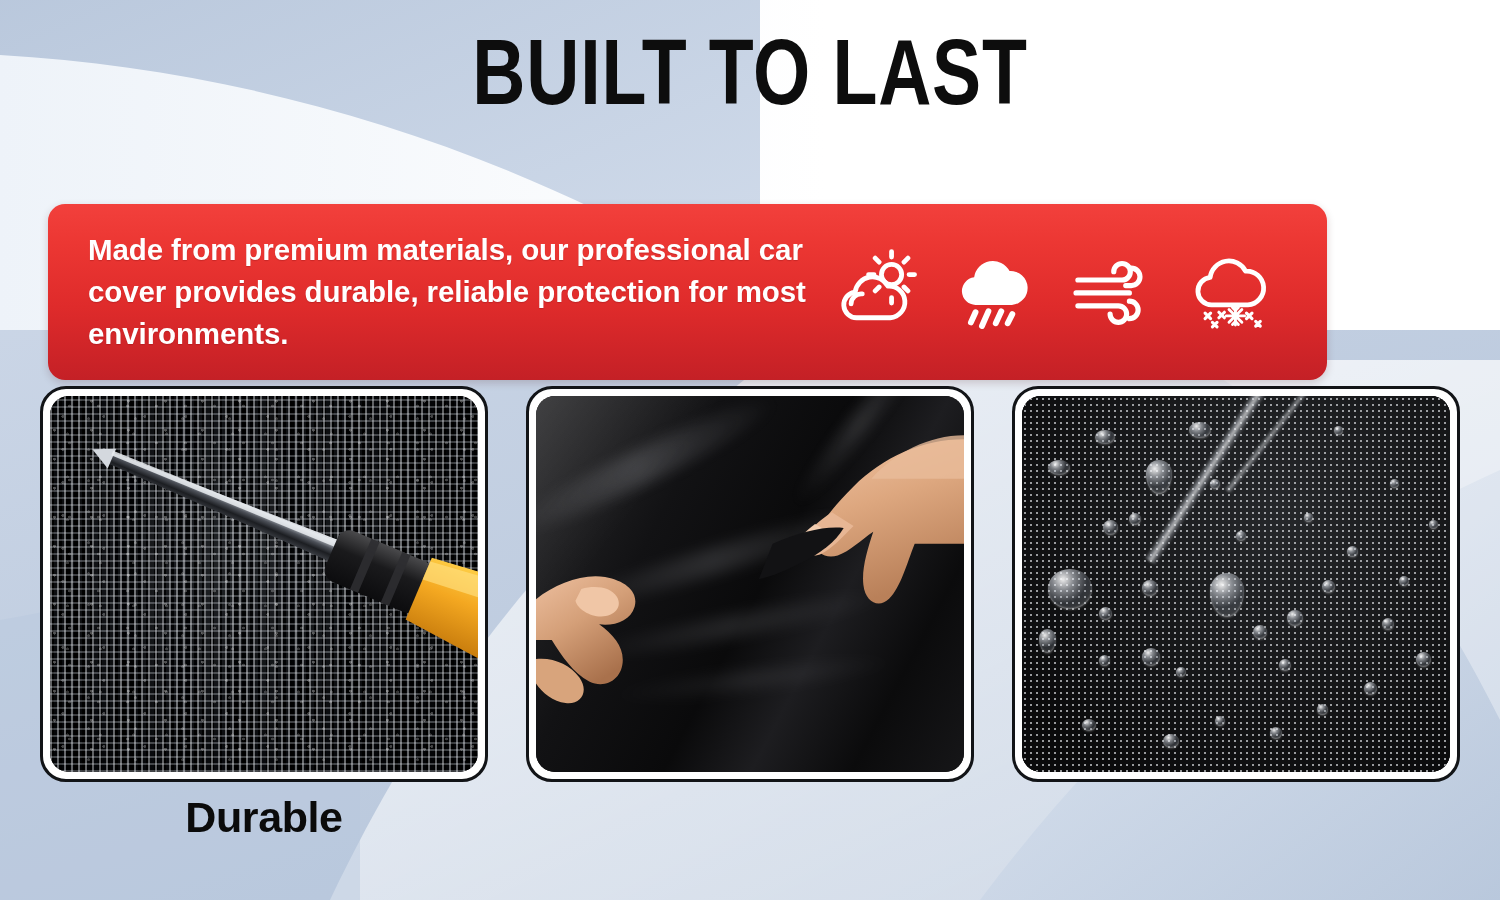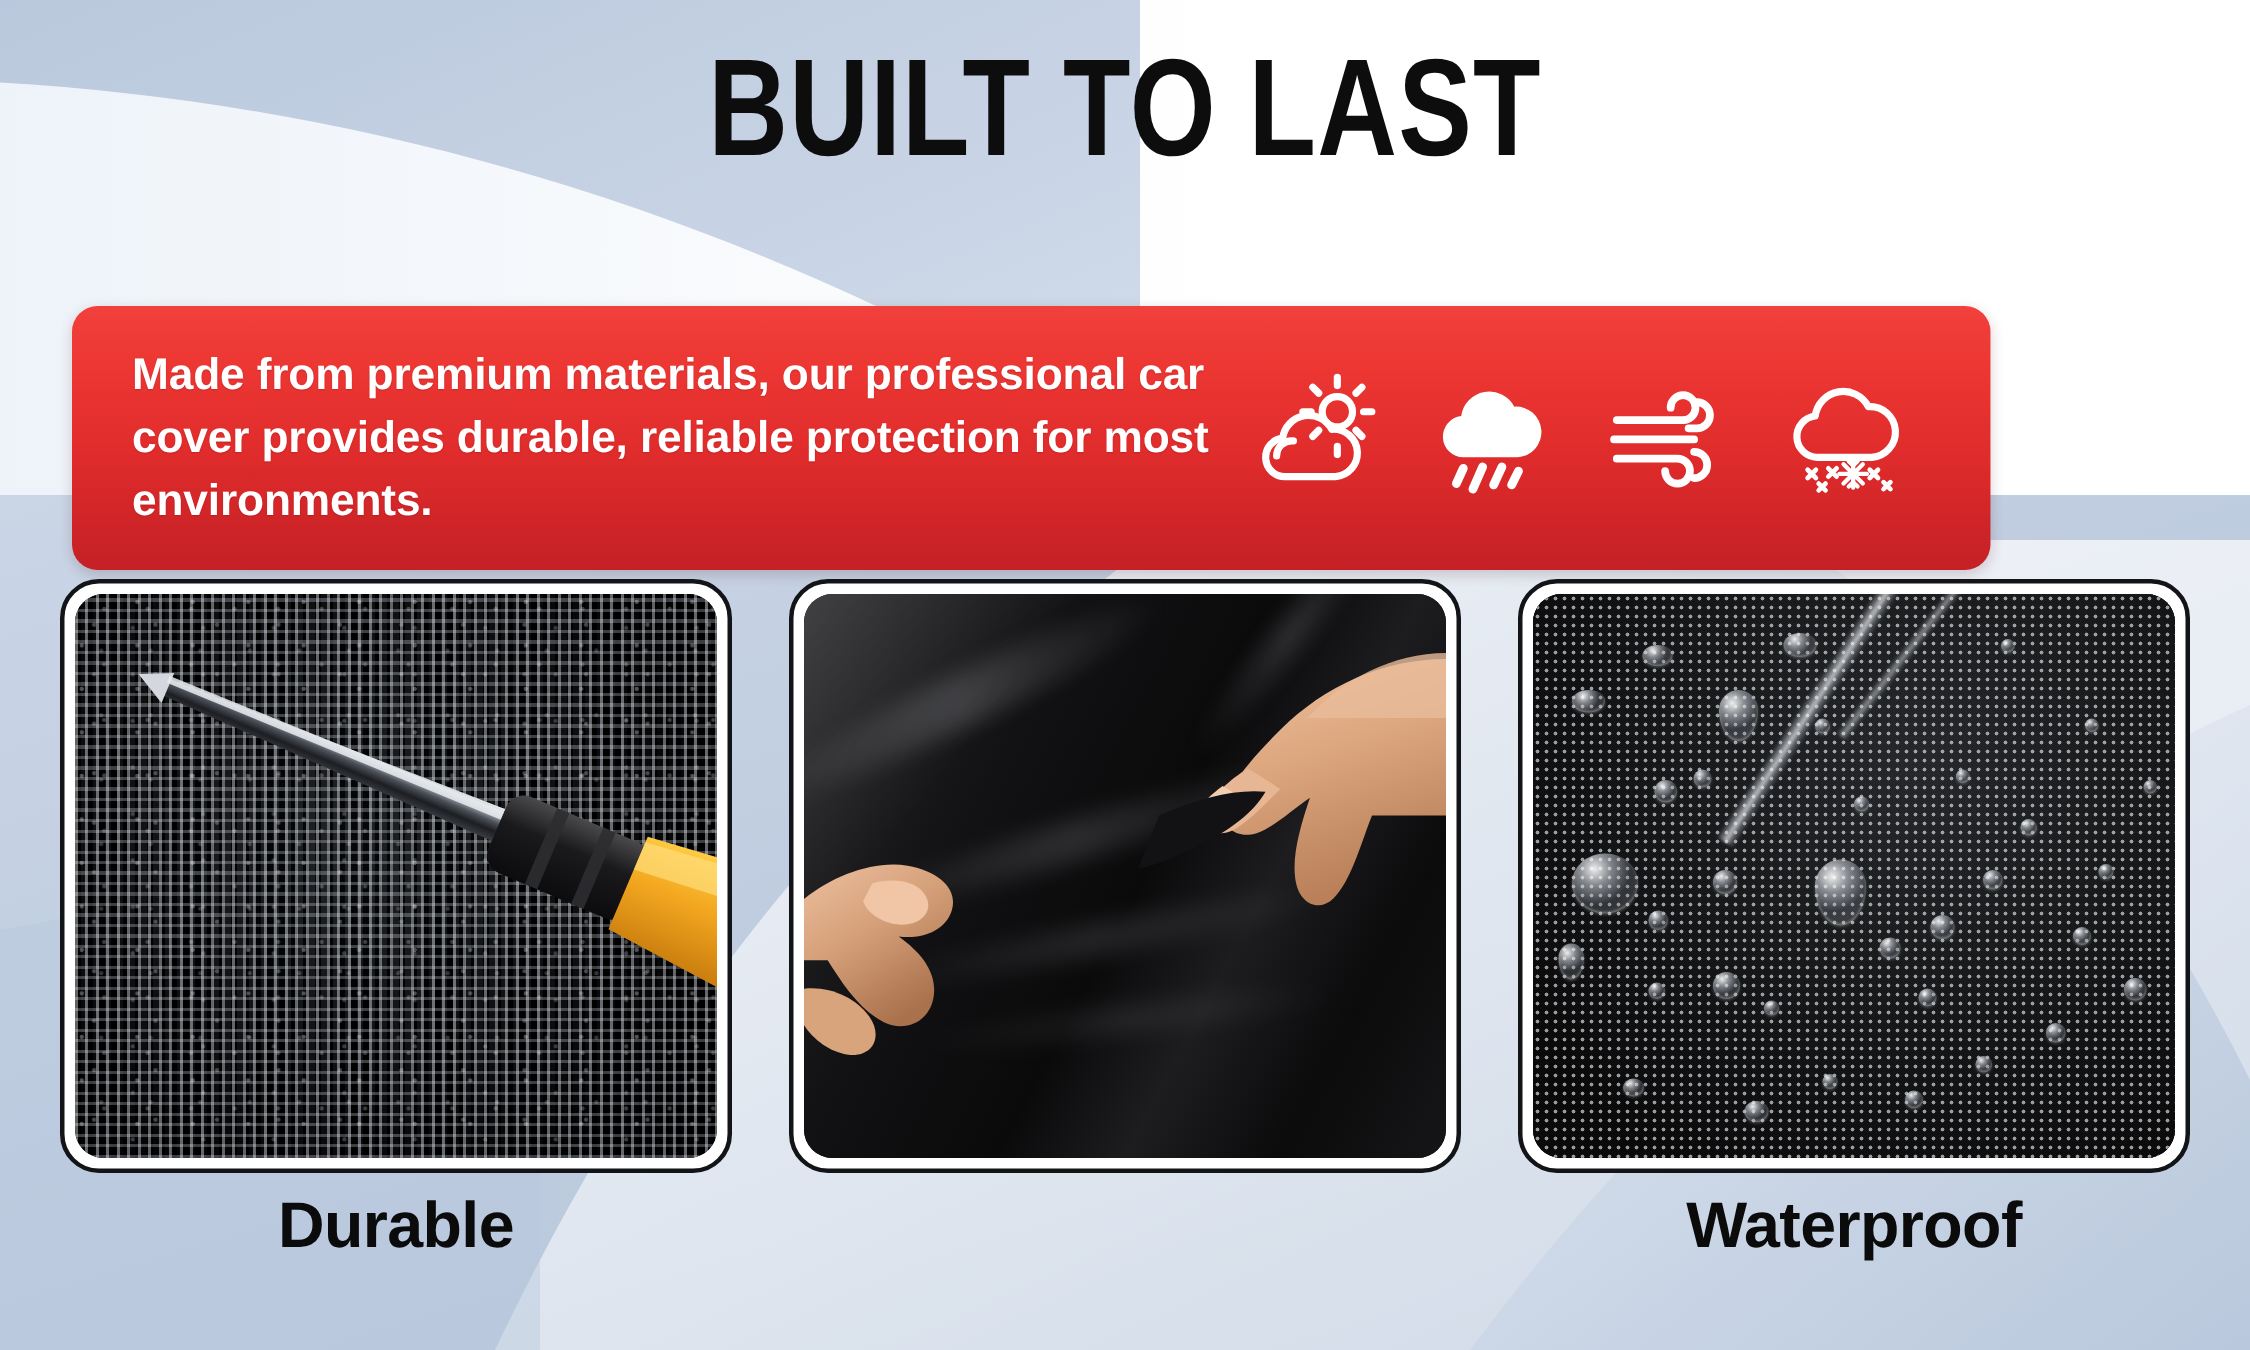--- a/index.html
+++ b/index.html
@@ -415,17 +415,16 @@
           <div class="bead" style="left:45%;top:85%;width:10px;height:10px;"></div>
           <div class="bead" style="left:33%;top:90%;width:16px;height:14px;"></div>
           <div class="bead" style="left:14%;top:86%;width:14px;height:12px;"></div>
           <div class="bead" style="left:50%;top:36%;width:10px;height:10px;"></div>
           <div class="bead" style="left:66%;top:31%;width:9px;height:9px;"></div>
           <div class="bead" style="left:86%;top:22%;width:9px;height:9px;"></div>
           <div class="bead" style="left:73%;top:8%;width:9px;height:9px;"></div>
           <div class="bead" style="left:95%;top:33%;width:9px;height:9px;"></div>
         </div>
       </div>
-      <div class="card-label">Waterproof</div>
     </div>
 
   </div>
 </div>
 
 </body></html>

